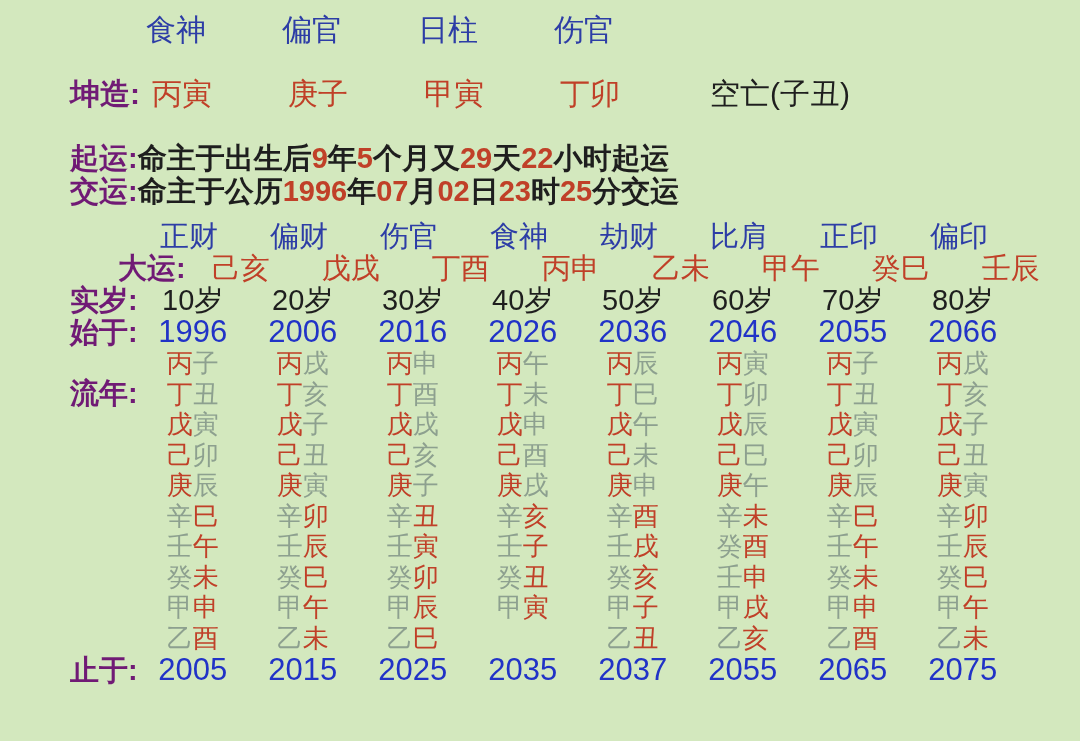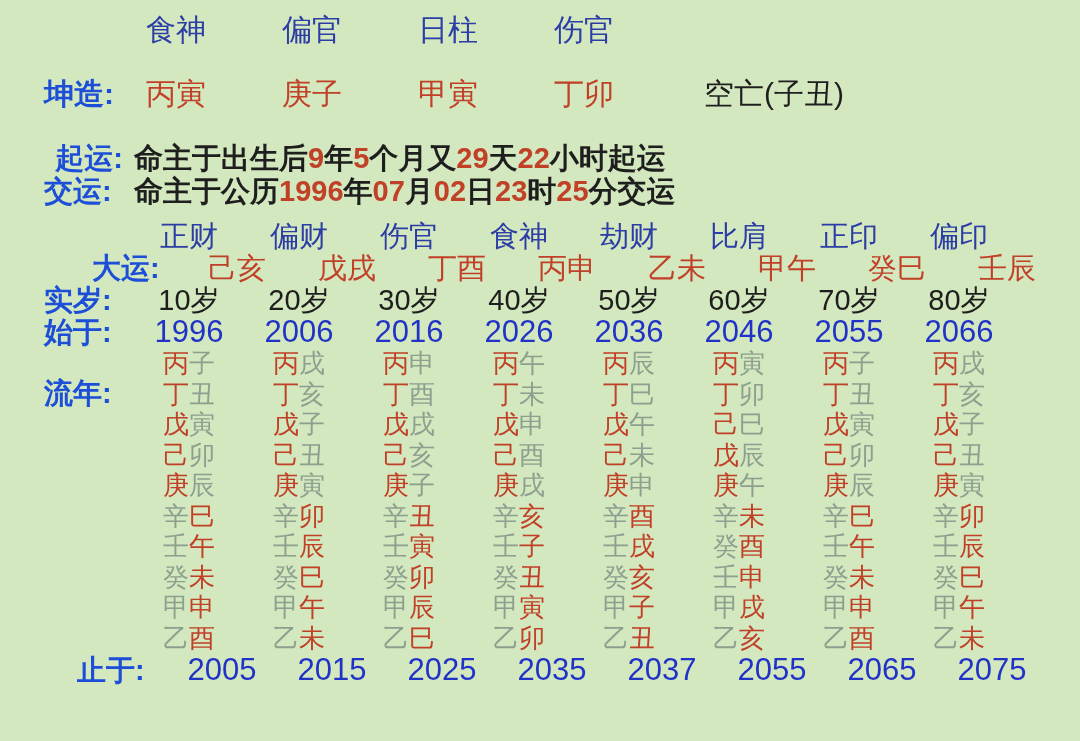--- a/index.html
+++ b/index.html
@@ -5,22 +5,22 @@
   :root{
     --bg:#d3e8be; --blue:#2d3da6; --yearblue:#2133c7;
     --red:#c04028; --gray:#8da08f; --black:#1e1e1e;
   }
   html,body{margin:0;padding:0;}
   body{
     width:1080px;height:741px;overflow:hidden;background:var(--bg);
     font-family:"Liberation Sans","DejaVu Sans",sans-serif;color:var(--black);
   }
   .row{display:flex;align-items:flex-start;}
-  .lbl{flex:0 0 134px;padding-left:44px;box-sizing:border-box;
-       font-weight:700;color:#1d4ed8;white-space:nowrap;}
+  .lbl{flex:0 0 134px;padding-left:70px;box-sizing:border-box;
+       font-weight:700;color:#701a75;white-space:nowrap;}
   .col{flex:0 0 110px;text-align:center;white-space:nowrap;}
   .pcol{flex:0 0 136px;padding-left:12px;box-sizing:border-box;white-space:nowrap;}
   .c-red{color:var(--red);}
   .c-blue{color:var(--blue);}
   .c-yearblue{color:var(--yearblue);}
   .c-gray{color:var(--gray);}
   .c-black{color:var(--black);}
   .r-top1{padding-top:12px;line-height:36px;font-size:30px;}
   .r-top2{margin-top:28px;line-height:36px;font-size:30px;}
   .r-qiyun{margin-top:30px;text-align:center;}
@@ -28,21 +28,21 @@
   .r-qiyun .seg,.r-jiaoyun .seg{font-weight:600;}
   .r-header{margin-top:12px;line-height:32px;font-size:29px;font-weight:500;}
   .r-dayun{line-height:32px;font-size:29px;margin-left:48px;}
   .r-shisui{line-height:32px;font-size:29px;}
   .r-shiyu{line-height:32px;font-size:31px;}
   .r-shiyu .lbl,.r-zhiyu .lbl{font-size:29px;}
   .ln-grid{font-size:26px;}
   .ln-grid .lbl{line-height:30.5px;font-size:29px;margin-top:30px;}
   .ln-cell{line-height:30.5px;height:30.5px;}
   .kongwang{margin-left:26px;color:var(--black);white-space:nowrap;}
-  .r-zhiyu{line-height:34px;font-size:31px;justify-content:center;}
+  .r-zhiyu{line-height:34px;font-size:31px;}
 </style>
 </head>
 <body>
 
 <div>
 
   <div class="row r-top1">
     <div class="lbl"></div>
   <div class="pcol c-blue">食神</div>
       <div class="pcol c-blue">偏官</div>
@@ -158,39 +158,38 @@
       <div class="col">
         <div class="ln-cell"><span class="c-red">丙</span><span class="c-gray">午</span></div>
         <div class="ln-cell"><span class="c-red">丁</span><span class="c-gray">未</span></div>
         <div class="ln-cell"><span class="c-red">戊</span><span class="c-gray">申</span></div>
         <div class="ln-cell"><span class="c-red">己</span><span class="c-gray">酉</span></div>
         <div class="ln-cell"><span class="c-red">庚</span><span class="c-gray">戌</span></div>
         <div class="ln-cell"><span class="c-gray">辛</span><span class="c-red">亥</span></div>
         <div class="ln-cell"><span class="c-gray">壬</span><span class="c-red">子</span></div>
         <div class="ln-cell"><span class="c-gray">癸</span><span class="c-red">丑</span></div>
         <div class="ln-cell"><span class="c-gray">甲</span><span class="c-red">寅</span></div>
-        <div class="ln-cell"><span class="c-gray">乙</span><span class="c-red">卯</span></div>
       </div>
       <div class="col">
         <div class="ln-cell"><span class="c-red">丙</span><span class="c-gray">辰</span></div>
         <div class="ln-cell"><span class="c-red">丁</span><span class="c-gray">巳</span></div>
         <div class="ln-cell"><span class="c-red">戊</span><span class="c-gray">午</span></div>
         <div class="ln-cell"><span class="c-red">己</span><span class="c-gray">未</span></div>
         <div class="ln-cell"><span class="c-red">庚</span><span class="c-gray">申</span></div>
         <div class="ln-cell"><span class="c-gray">辛</span><span class="c-red">酉</span></div>
         <div class="ln-cell"><span class="c-gray">壬</span><span class="c-red">戌</span></div>
         <div class="ln-cell"><span class="c-gray">癸</span><span class="c-red">亥</span></div>
         <div class="ln-cell"><span class="c-gray">甲</span><span class="c-red">子</span></div>
         <div class="ln-cell"><span class="c-gray">乙</span><span class="c-red">丑</span></div>
       </div>
       <div class="col">
         <div class="ln-cell"><span class="c-red">丙</span><span class="c-gray">寅</span></div>
         <div class="ln-cell"><span class="c-red">丁</span><span class="c-gray">卯</span></div>
+        <div class="ln-cell"><span class="c-red">戊</span><span class="c-gray">辰</span></div>
         <div class="ln-cell"><span class="c-red">己</span><span class="c-gray">巳</span></div>
-        <div class="ln-cell"><span class="c-red">戊</span><span class="c-gray">辰</span></div>
         <div class="ln-cell"><span class="c-red">庚</span><span class="c-gray">午</span></div>
         <div class="ln-cell"><span class="c-gray">辛</span><span class="c-red">未</span></div>
         <div class="ln-cell"><span class="c-gray">癸</span><span class="c-red">酉</span></div>
         <div class="ln-cell"><span class="c-gray">壬</span><span class="c-red">申</span></div>
         <div class="ln-cell"><span class="c-gray">甲</span><span class="c-red">戌</span></div>
         <div class="ln-cell"><span class="c-gray">乙</span><span class="c-red">亥</span></div>
       </div>
       <div class="col">
         <div class="ln-cell"><span class="c-red">丙</span><span class="c-gray">子</span></div>
         <div class="ln-cell"><span class="c-red">丁</span><span class="c-gray">丑</span></div>

